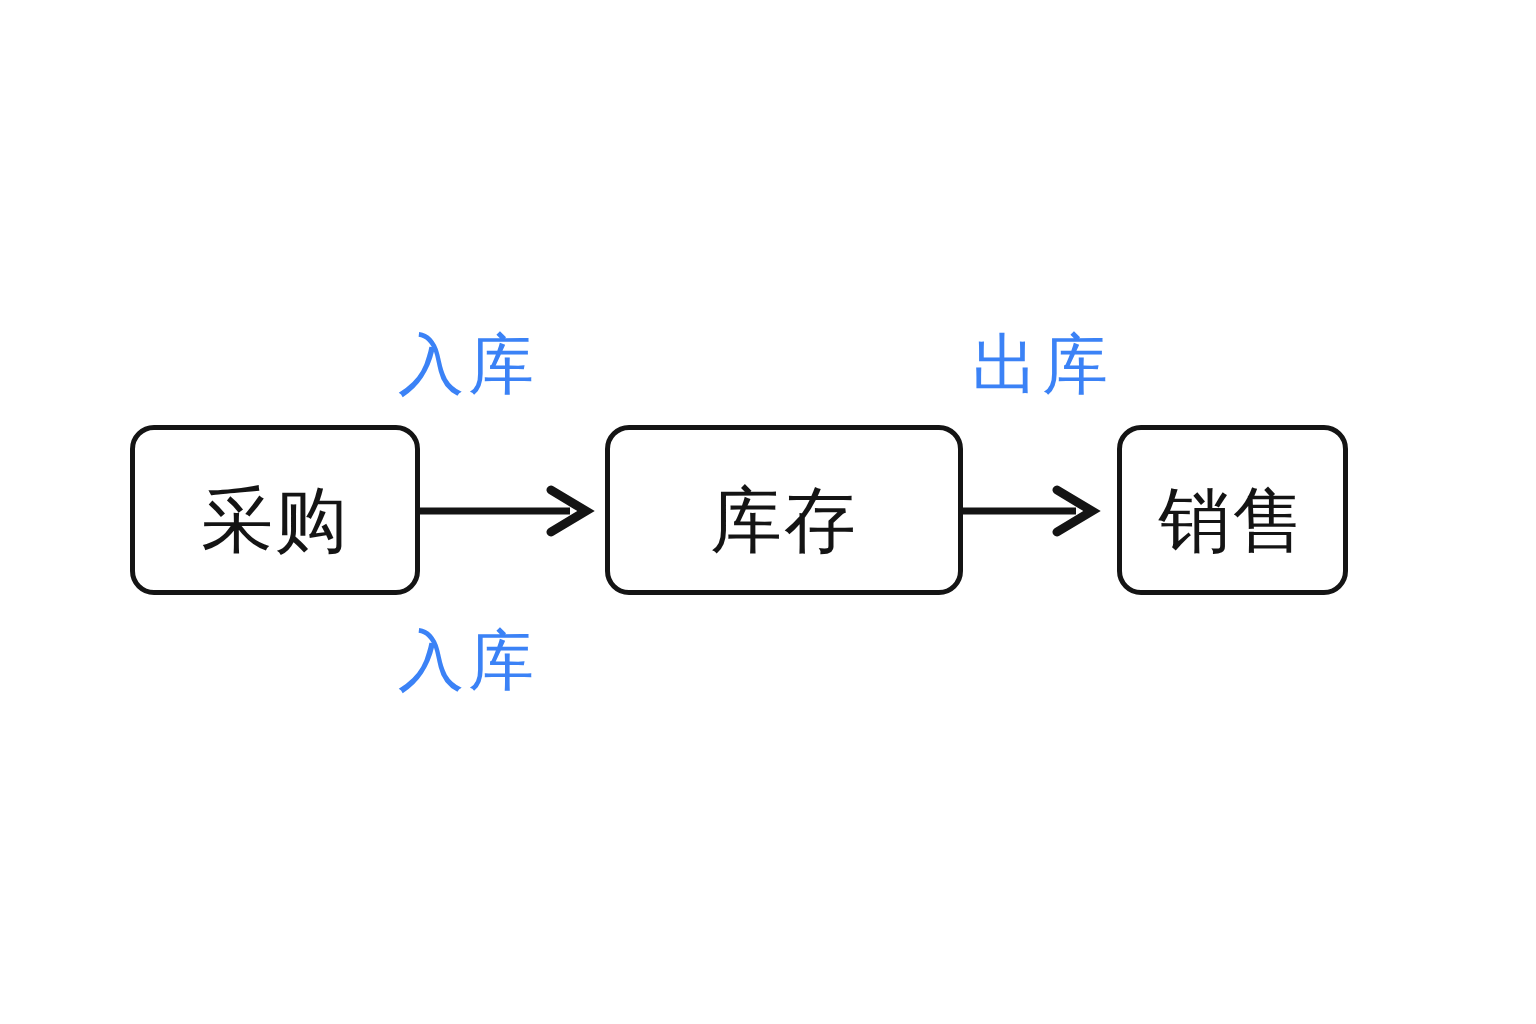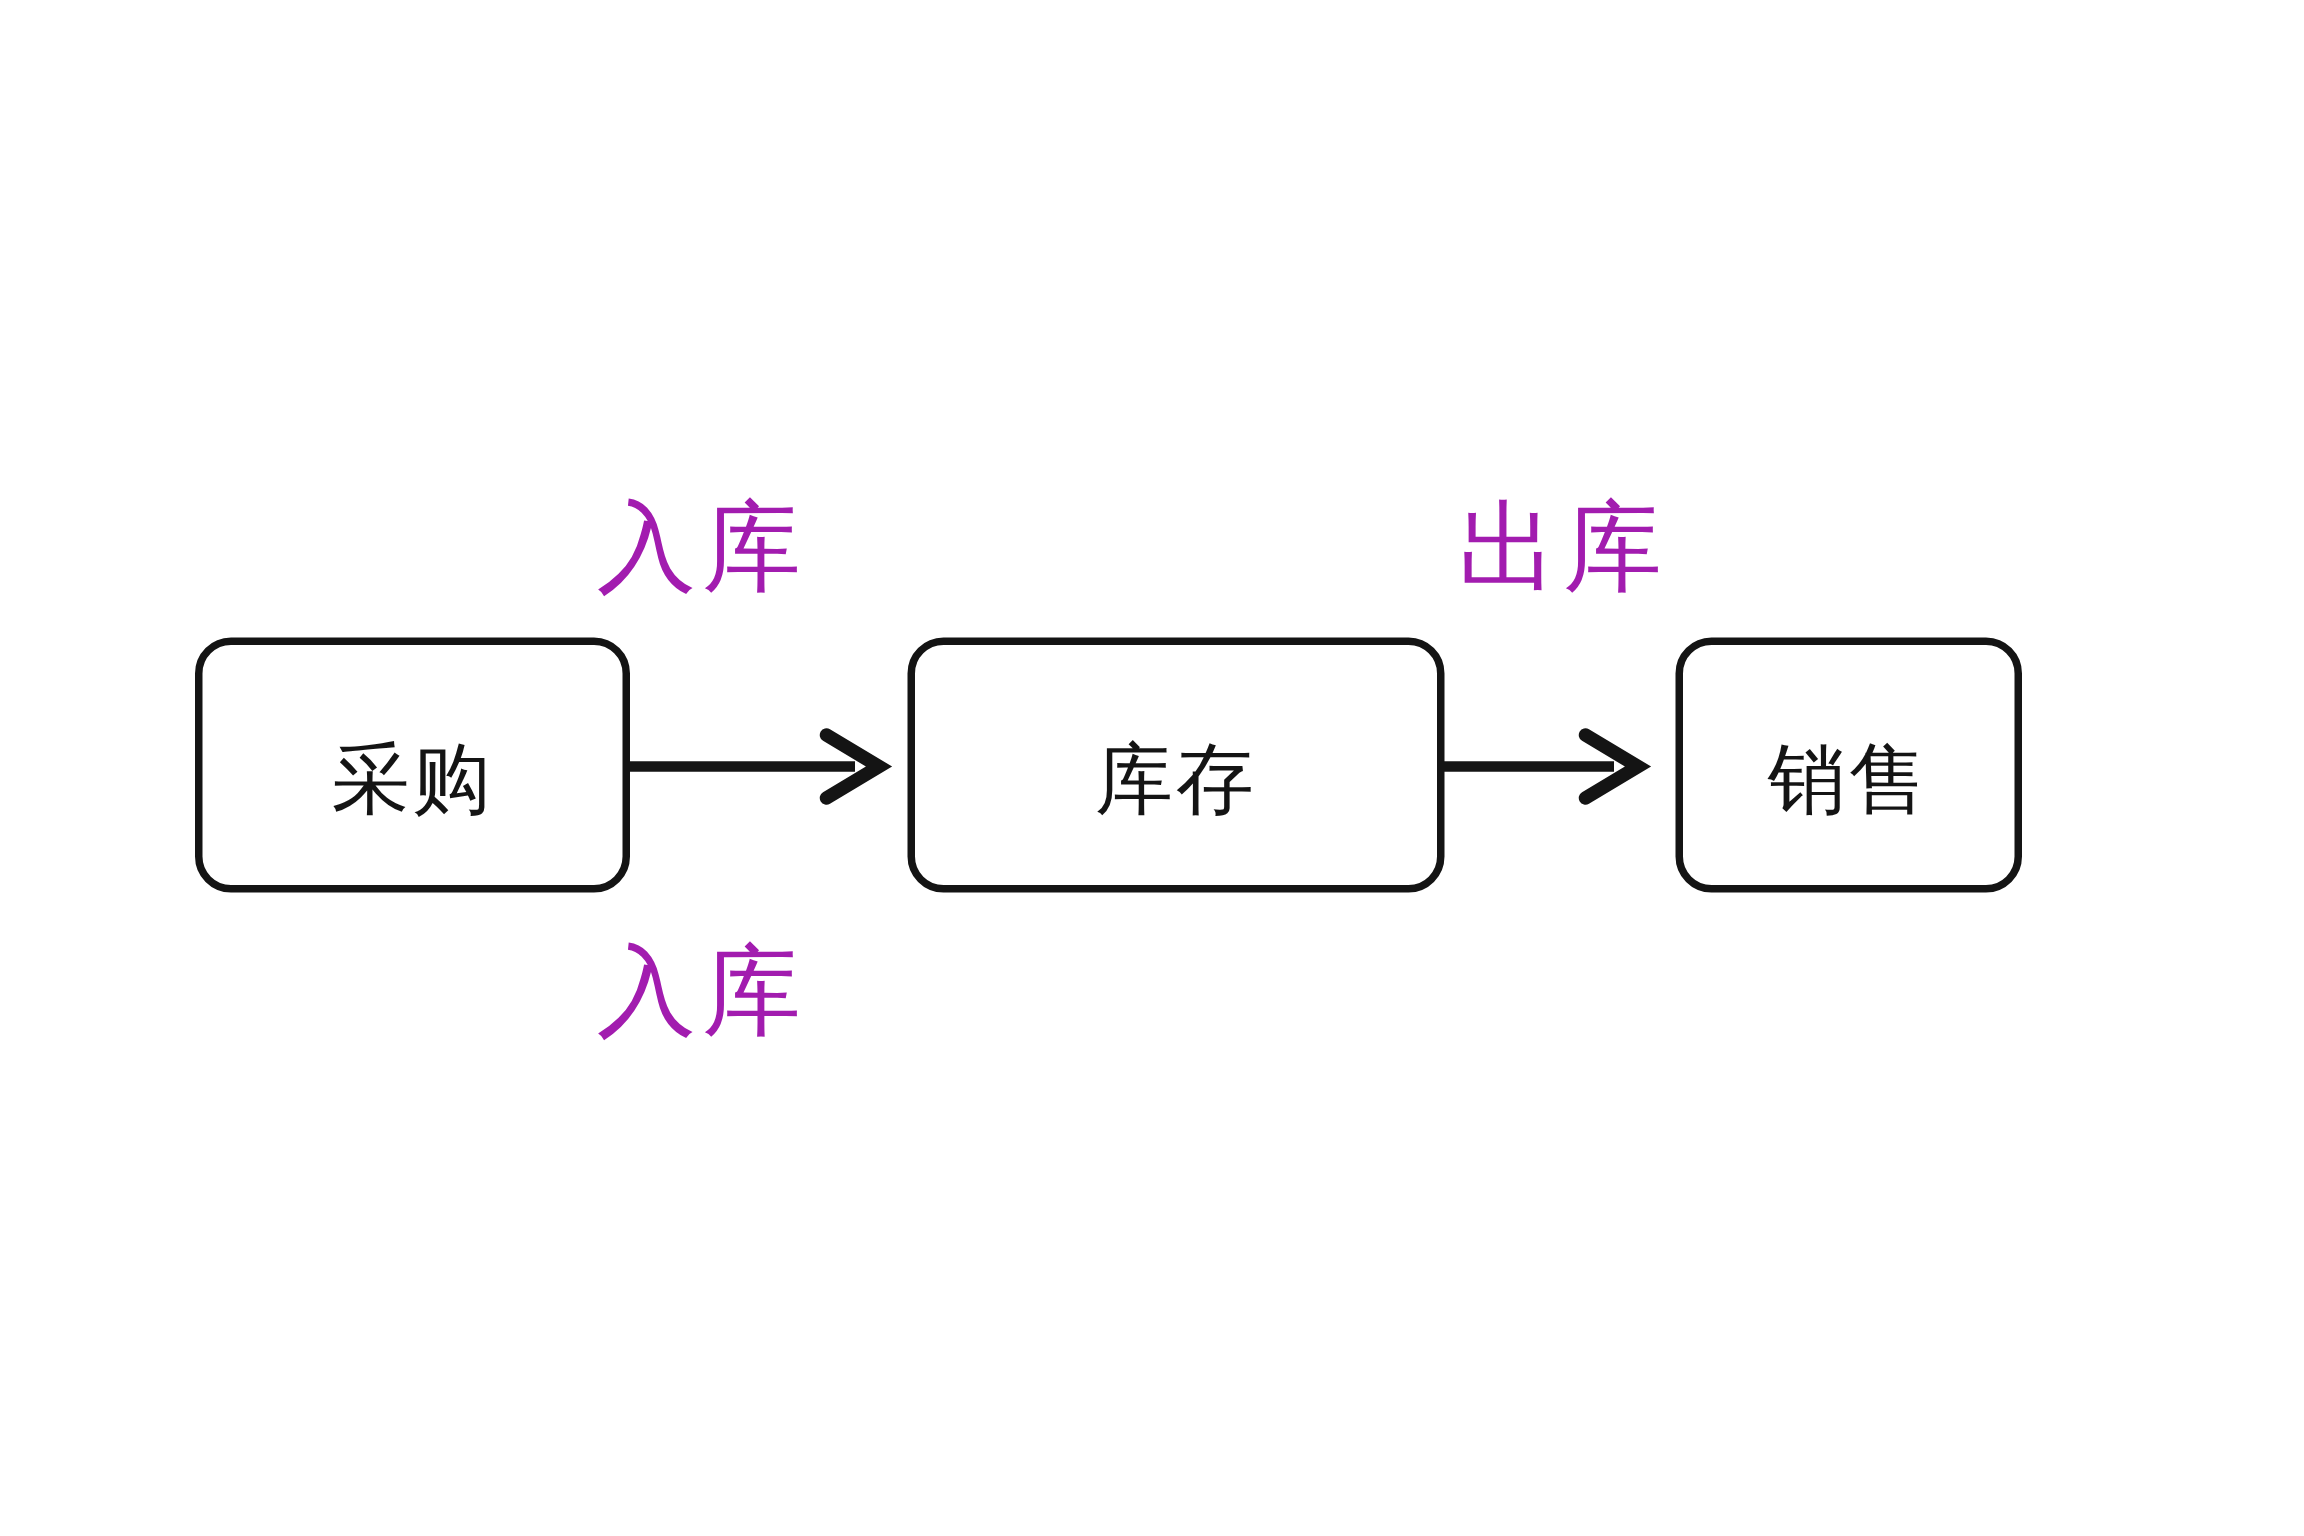--- a/index.html
+++ b/index.html
@@ -26,41 +26,41 @@
     position: absolute;
     box-sizing: border-box;
     border: 5px solid #141414;
     border-radius: 24px;
     background: #ffffff;
     display: flex;
     align-items: center;
     justify-content: center;
   }
   .node-label {
-    font-size: 52px;
+    font-size: 72px;
     line-height: 1;
     font-weight: 500;
     color: #141414;
     letter-spacing: 2px;
     white-space: nowrap;
     font-family: "DejaVu Sans", "Liberation Sans", sans-serif;
     margin-top: 20px;
   }
 
   #node-procurement { left: 130px; top: 425px; width: 290px; height: 170px; }
   #node-inventory   { left: 605px; top: 425px; width: 358px; height: 170px; }
   #node-sales       { left: 1117px; top: 425px; width: 231px; height: 170px; }
 
   
   .edge-label {
     position: absolute;
     font-size: 66px;
     line-height: 1;
     font-weight: 500;
-    color: #a21caf;
+    color: #3b82f6;
     letter-spacing: 4px;
     white-space: nowrap;
     font-family: "DejaVu Sans", "Liberation Sans", sans-serif;
   }
   #edge-label-in-top    { left: 398px; top: 332px; }
   #edge-label-in-bottom { left: 398px; top: 628px; }
   #edge-label-out-top   { left: 972px; top: 332px; }
 
   
   #arrow-layer {

